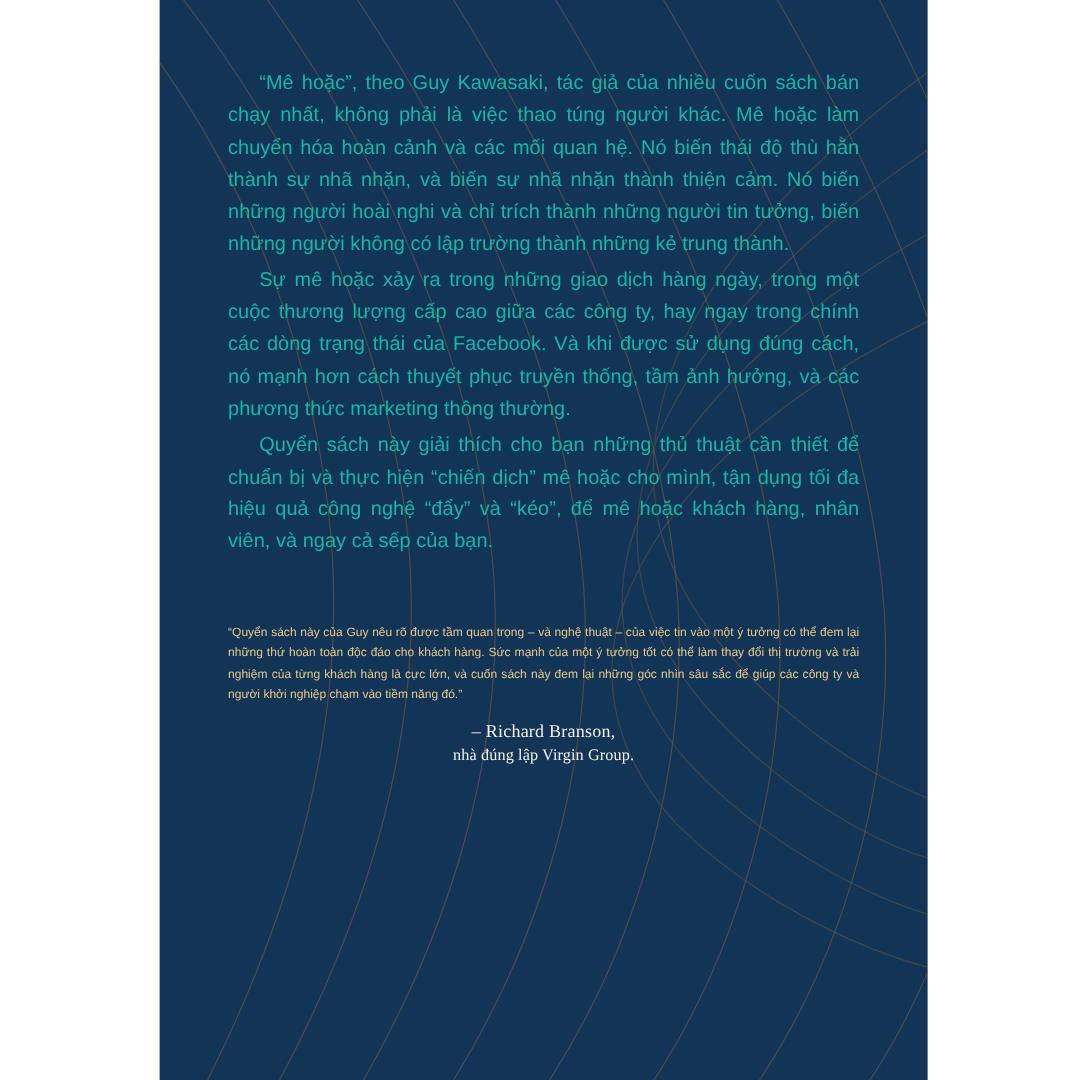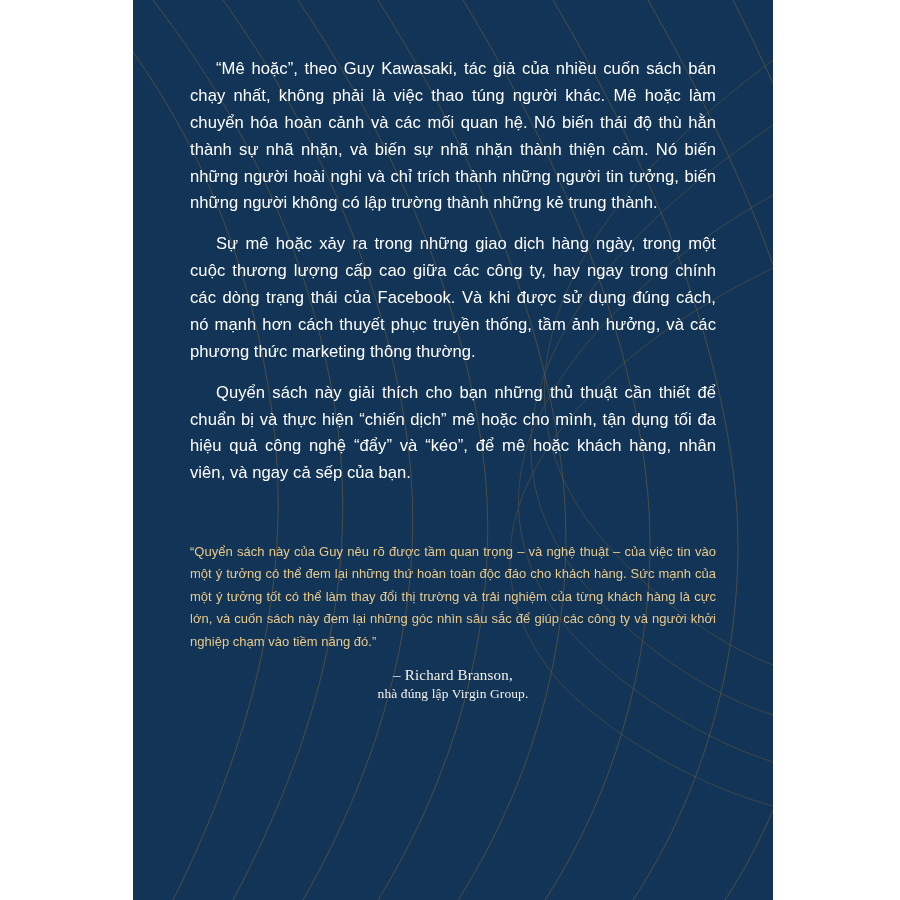--- a/index.html
+++ b/index.html
@@ -41,38 +41,38 @@
   }
 
   #cover-content {
     position: absolute;
     inset: 0;
     padding: 56px 57px 0 57px;
     box-sizing: border-box;
   }
 
   .blurb {
-    color: #ffffff;
+    color: #14b8a6;
     font-size: 16.6px;
     line-height: 1.62;
     text-align: justify;
     text-indent: 26px;
     margin: 0 0 0 0;
     letter-spacing: 0.05px;
   }
   .blurb + .blurb {
-    margin-top: 14px;
+    margin-top: 3px;
   }
 
   .quote-block {
     margin-top: 54px;
   }
   .quote-text {
     color: #e8c98a;
-    font-size: 13px;
+    font-size: 10px;
     line-height: 1.72;
     text-align: justify;
     margin: 0;
     letter-spacing: 0.02px;
   }
 
   .attribution {
     margin-top: 14px;
     text-align: center;
     color: #f3f1e9;

